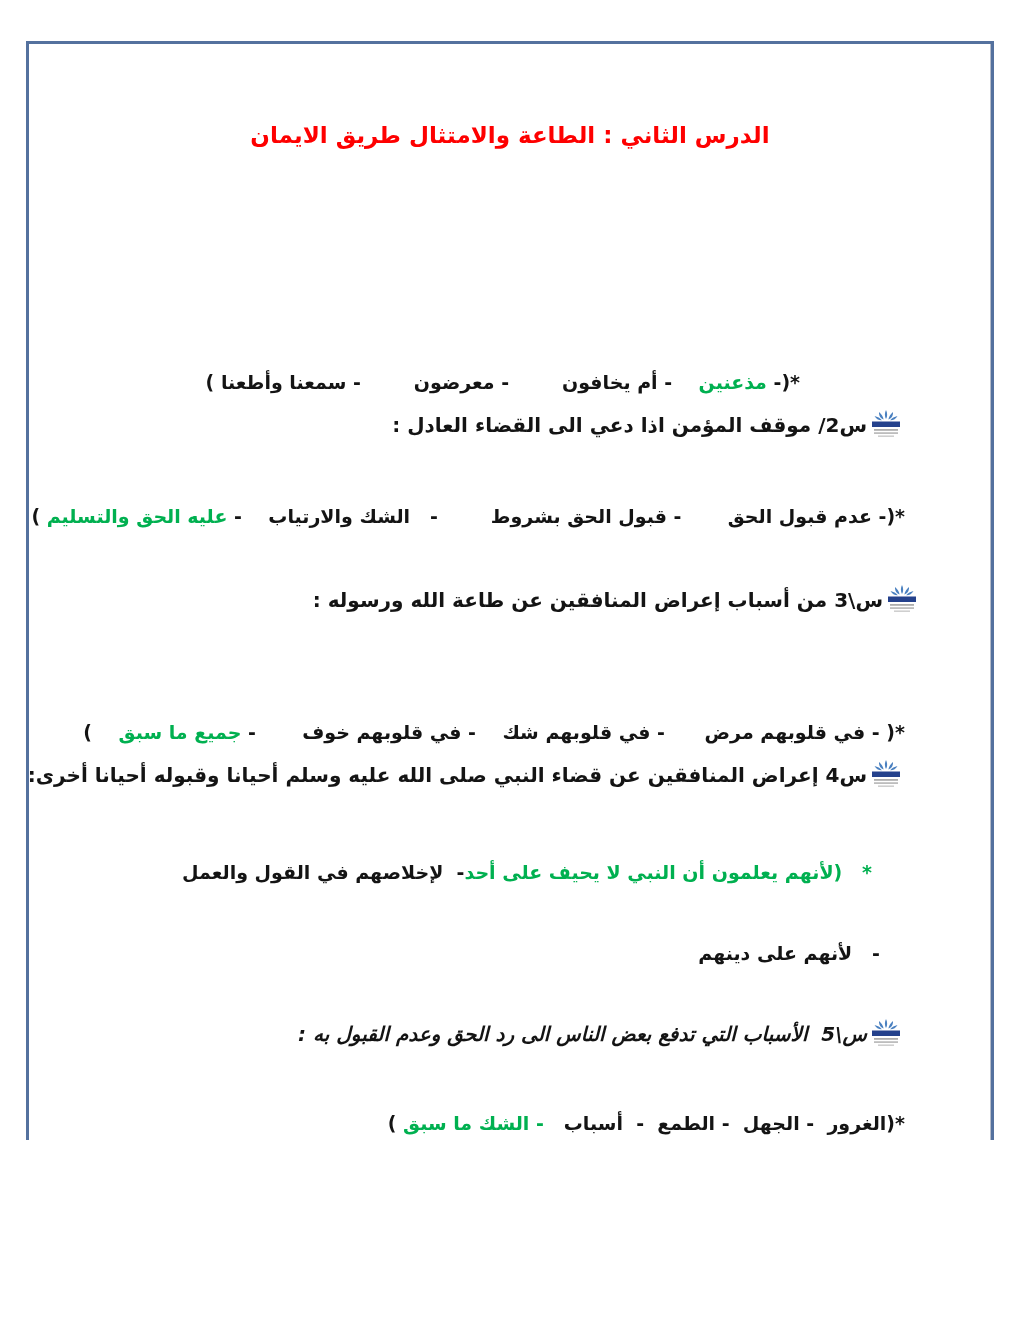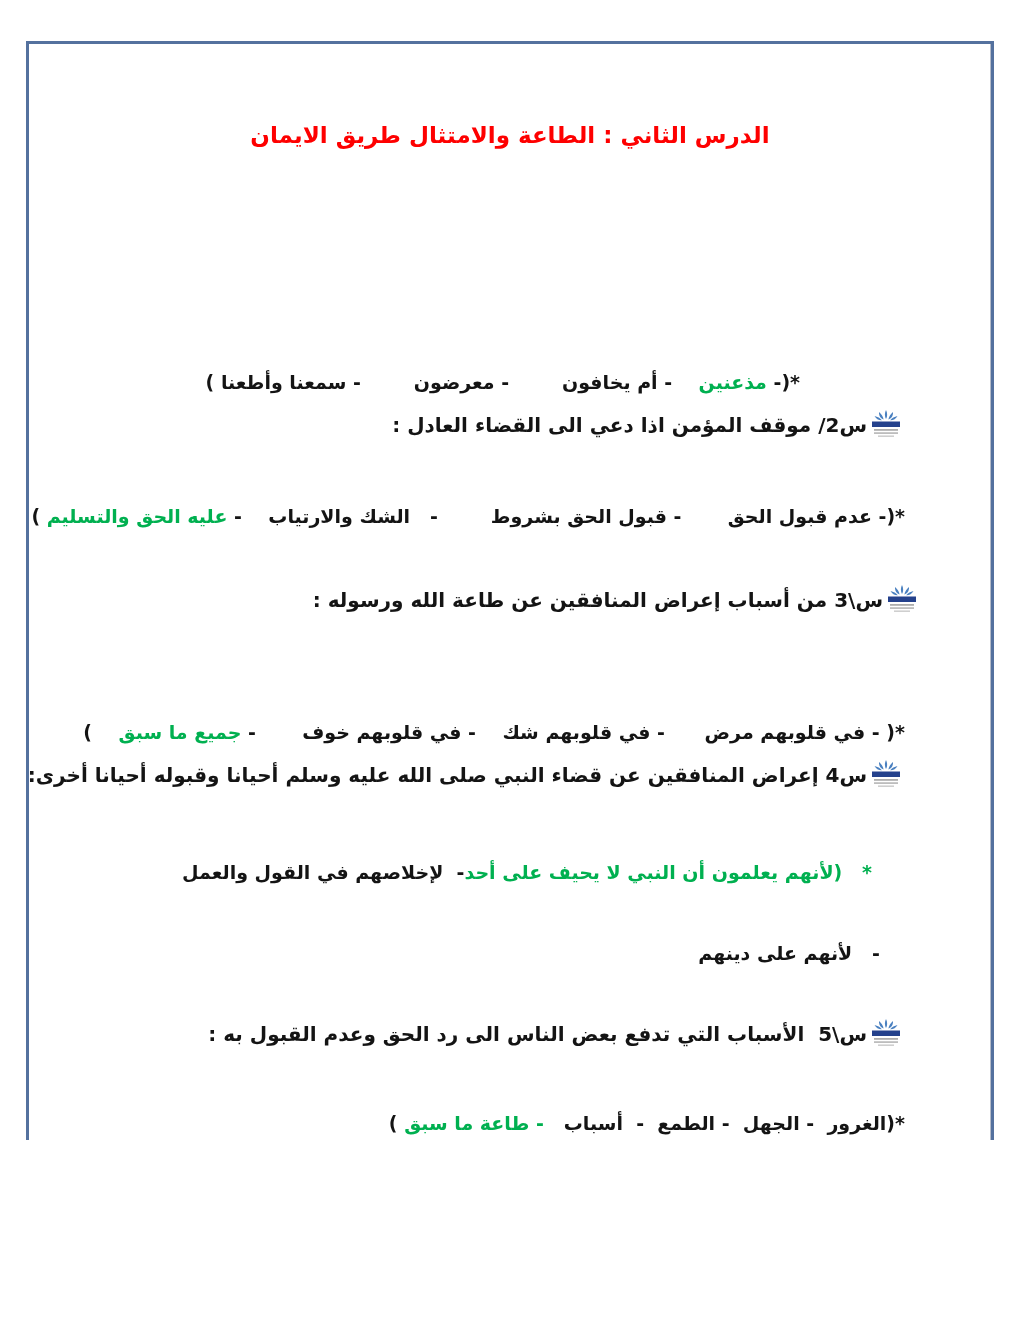--- a/index.html
+++ b/index.html
@@ -91,27 +91,27 @@
             <path d="M27.5 9 C24.5 9.6 21.8 11.2 20.2 13.2 C23.1 13.4 25.9 11.9 27.5 9 Z"></path>
           </g>
           <rect x="2" y="14.5" width="28" height="5.5" fill="#24418c"></rect>
           <rect x="4" y="22" width="24" height="1.8" fill="#adadad"></rect>
           <rect x="4" y="25.2" width="24" height="1.8" fill="#bdbdbd"></rect>
           <rect x="8" y="28.4" width="16" height="1.6" fill="#cfcfcf"></rect>
         </svg></span><span>س4 إعراض المنافقين عن قضاء النبي صلى الله عليه وسلم أحيانا وقبوله أحيانا أخرى:</span></div>
   <div class="line o two" style="top:856px;left:235px;right:148px;"><span class="seg-g">*   (لأنهم يعلمون أن النبي لا يحيف على أحد</span><span class="seg-k">-  لإخلاصهم في القول والعمل</span></div>
   <div class="line o two" style="top:937px;left:245px;right:140px;"><span class="seg-k">-   لأنهم على دينهم</span></div>
 
-  <div class="line q" style="top:1016px;right:118px;"><span class="q-icon icon-slot"><svg width="32" height="32" viewBox="0 0 32 32" xmlns="http://www.w3.org/2000/svg">
+  <div class="line q" style="top:1016px;right:118px;font-style:italic;"><span class="q-icon icon-slot"><svg width="32" height="32" viewBox="0 0 32 32" xmlns="http://www.w3.org/2000/svg">
           <g fill="#4a80c0">
             <path d="M16 3 C17.5 6 17.5 9.5 16 12 C14.5 9.5 14.5 6 16 3 Z"></path>
             <path d="M9 5 C11.5 7 13.2 9.8 13.6 12.4 C10.8 11.6 8.8 9.2 9 5 Z"></path>
             <path d="M23 5 C20.5 7 18.8 9.8 18.4 12.4 C21.2 11.6 23.2 9.2 23 5 Z"></path>
             <path d="M4.5 9 C7.5 9.6 10.2 11.2 11.8 13.2 C8.9 13.4 6.1 11.9 4.5 9 Z"></path>
             <path d="M27.5 9 C24.5 9.6 21.8 11.2 20.2 13.2 C23.1 13.4 25.9 11.9 27.5 9 Z"></path>
           </g>
           <rect x="2" y="14.5" width="28" height="5.5" fill="#24418c"></rect>
           <rect x="4" y="22" width="24" height="1.8" fill="#adadad"></rect>
           <rect x="4" y="25.2" width="24" height="1.8" fill="#bdbdbd"></rect>
           <rect x="8" y="28.4" width="16" height="1.6" fill="#cfcfcf"></rect>
         </svg></span><span>س\5  الأسباب التي تدفع بعض الناس الى رد الحق وعدم القبول به :</span></div>
-  <div class="line o" style="top:1107px;right:115px;"><span class="seg-k">*(الغرور  - الجهل  - الطمع  -  أسباب   </span><span class="seg-g">- طاعة ما سبق</span><span class="seg-k"> )</span></div>
+  <div class="line o" style="top:1107px;right:115px;"><span class="seg-k">*(الغرور  - الجهل  - الطمع  -  أسباب   </span><span class="seg-g">- الشك ما سبق</span><span class="seg-k"> )</span></div>
 </div>
 
 </body></html>

